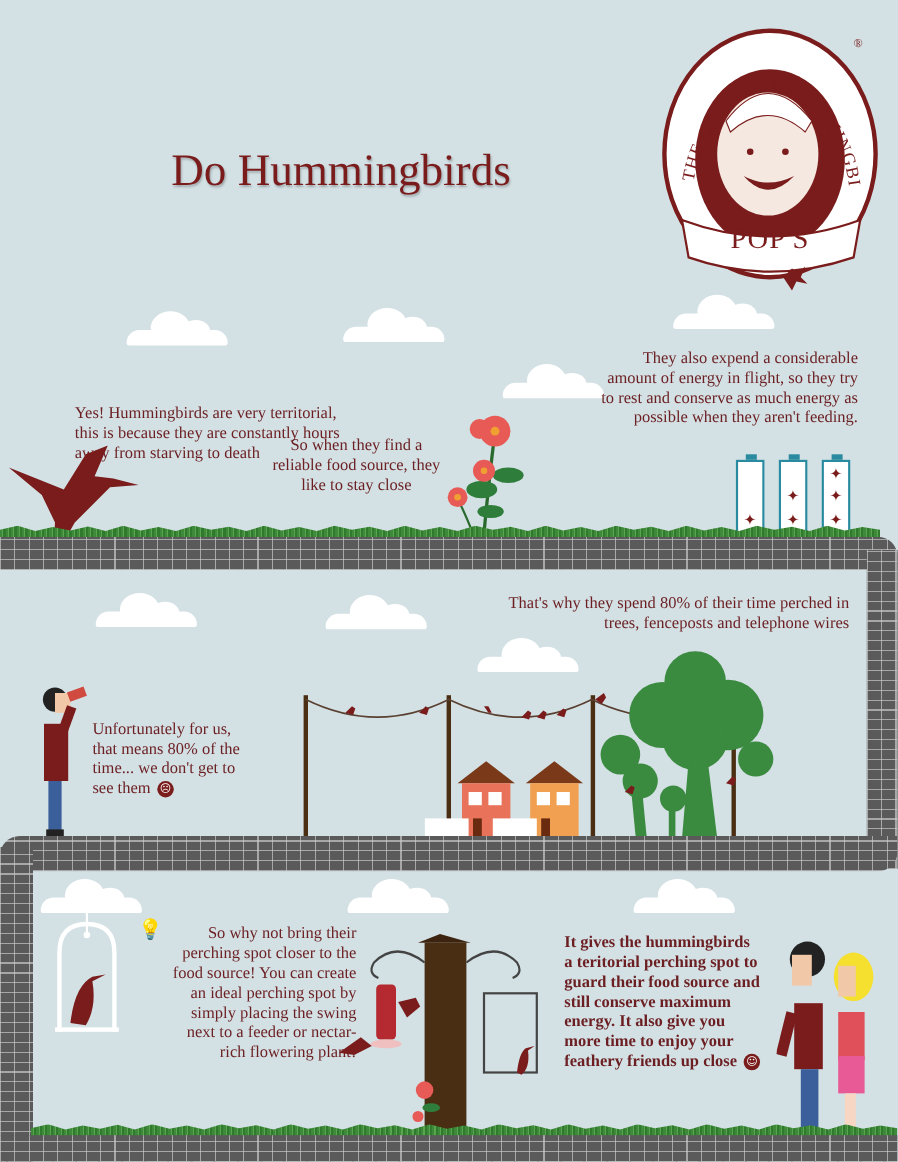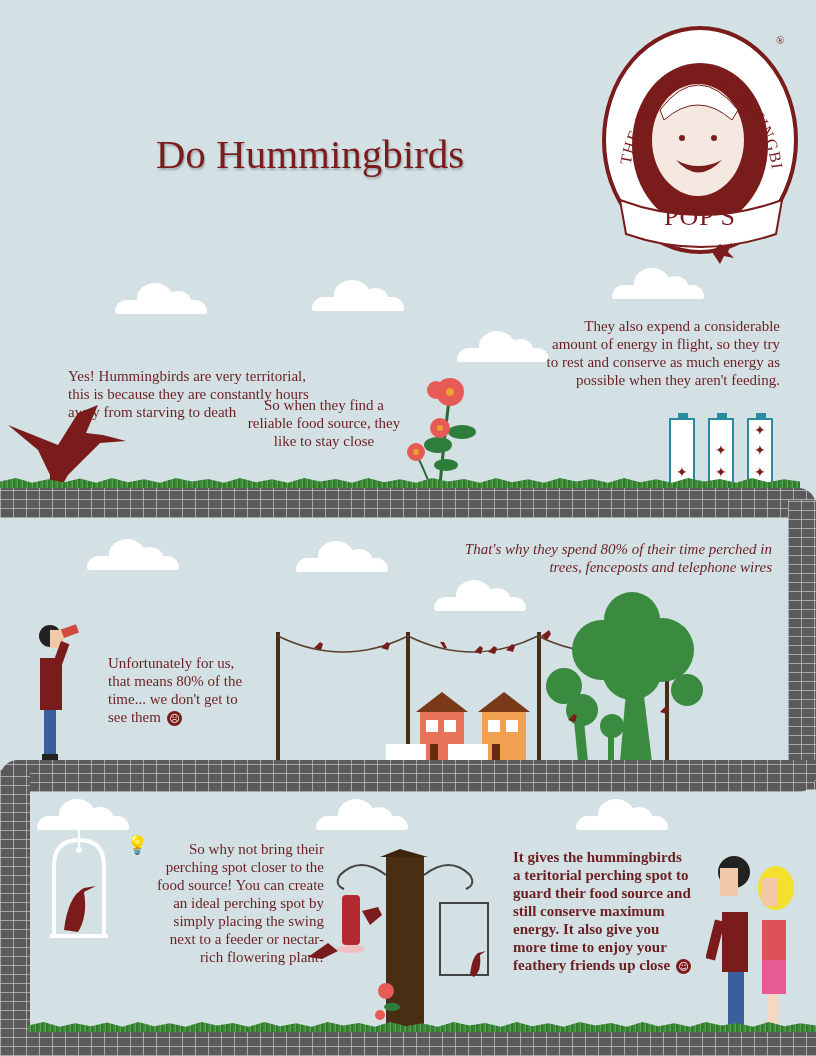--- a/index.html
+++ b/index.html
@@ -97,32 +97,32 @@
 </div>
 
 <div class="grass" style="left:0;top:478px;width:800px;"></div>
 <div class="stone" style="left:0;top:488px;width:816px;height:30px;border-radius:0 18px 0 0;"></div>
 <div class="stone" style="left:788px;top:500px;width:28px;height:290px;"></div>
 
 <div class="cloud" style="left:87px;top:556px;width:92px;"></div>
 <div class="cloud" style="left:296px;top:558px;width:92px;"></div>
 <div class="cloud" style="left:434px;top:597px;width:92px;"></div>
 
-<div class="abs txt" style="left:440px;top:540px;width:332px;text-align:right;font-style:italic;">That's why they spend 80% of their time perched in trees, fenceposts and telephone wires</div>
+<div class="abs txt" style="left:440px;top:540px;width:332px;text-align:right;">That's why they spend 80% of their time perched in trees, fenceposts and telephone wires</div>
 
 <svg class="abs" style="left:36px;top:620px;" width="50" height="142" viewBox="0 0 50 142">
   <circle cx="14" cy="16" r="11" fill="#222"></circle>
   <rect x="14" y="10" width="14" height="18" fill="#f2c9a8"></rect>
   <rect x="26" y="8" width="16" height="9" fill="#d04a40" transform="rotate(-20 30 12)"></rect>
   <rect x="4" y="38" width="22" height="52" fill="#7a1c1c"></rect>
   <rect x="22" y="22" width="9" height="30" fill="#7a1c1c" transform="rotate(20 26 30)"></rect>
   <rect x="8" y="90" width="12" height="46" fill="#3a5f9a"></rect>
   <rect x="6" y="134" width="16" height="6" fill="#222"></rect>
 </svg>
-<div class="abs txt" style="left:84px;top:654px;width:150px;margin-left:24px;">
+<div class="abs txt" style="left:84px;top:654px;width:150px;">
   <span>Unfortunately for us, that means 80% of the time... we don't get to see them</span><span class="emoji">☹</span>
 </div>
 
 <div class="pole" style="left:276px;top:632px;height:128px;"></div>
 <div class="pole" style="left:406px;top:632px;height:128px;"></div>
 <div class="pole" style="left:537px;top:632px;height:128px;"></div>
 <div class="pole" style="left:665px;top:632px;height:128px;"></div>
 <svg class="abs" style="left:276px;top:628px;" width="395" height="40" viewBox="0 0 395 40">
   <path d="M2,8 Q67,40 132,8 Q197,40 262,8 Q327,40 392,8" stroke="#5a4030" stroke-width="1.5" fill="none"></path>
   <g fill="#7a1c1c">

